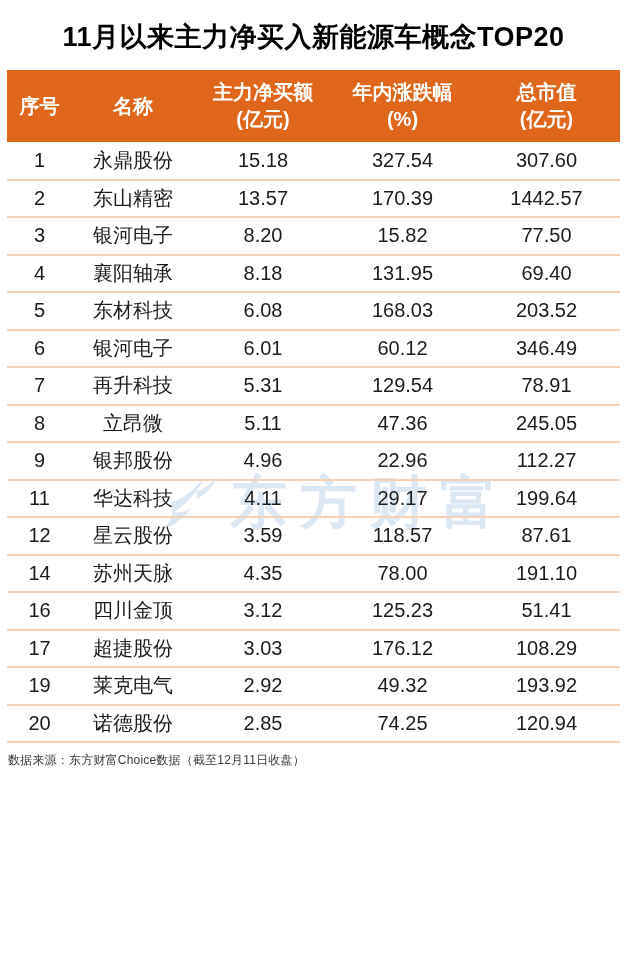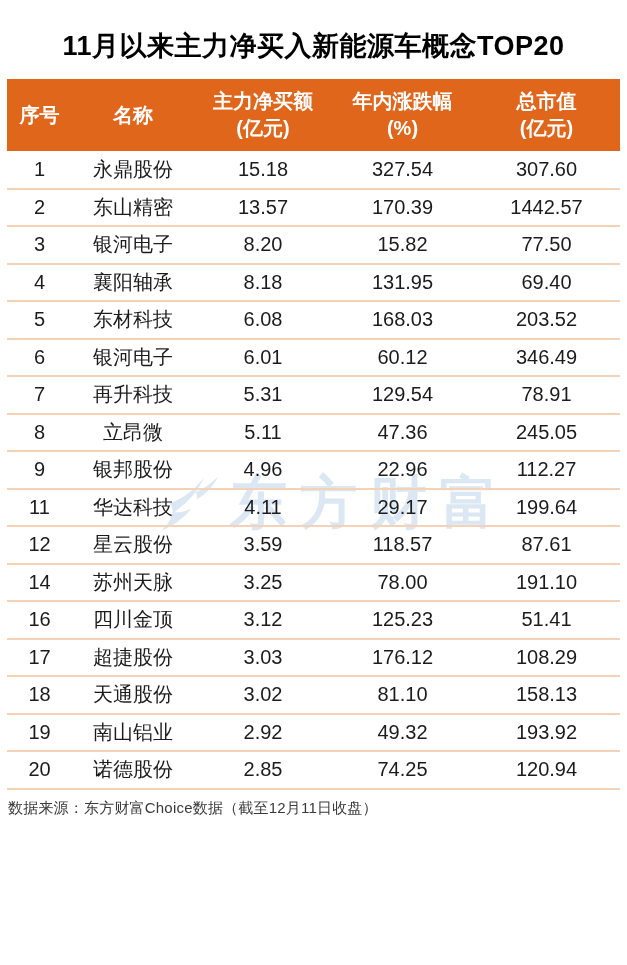--- a/index.html
+++ b/index.html
@@ -5,21 +5,21 @@
   * { margin: 0; padding: 0; box-sizing: border-box; }
   html, body { width: 627px; }
   body {
     width: 627px; height: 965px;
     background: #ffffff;
     font-family: "Liberation Sans", "DejaVu Sans", sans-serif;
     position: relative;
     overflow: hidden;
   }
   .page-title {
-    margin: 30px 8px 17px;
+    margin: 21px 8px 17px;
     text-align: center;
     font-size: 27px;
     font-weight: bold;
     color: #000000;
     line-height: 32px;
     letter-spacing: 0.5px;
   }
   .rank-table {
     width: 613px;
     margin: 7px 7px;
@@ -44,21 +44,21 @@
     height: 37.5px;
     border-bottom: 2px solid #F5D2B6;
     text-align: center;
     vertical-align: middle;
     font-size: 20px;
     color: #1C1C1C;
     padding: 0;
   }
   .source-note {
     margin: 9px 0 0 8px;
-    font-size: 15px;
+    font-size: 12px;
     color: #3A3A3A;
     letter-spacing: 0.2px;
   }
   .watermark {
     position: absolute;
     left: 158px;
     top: 470px;
     z-index: 0;
     display: flex;
     align-items: center;
@@ -195,48 +195,41 @@
       <tr>
         <td>12</td>
         <td>星云股份</td>
         <td>3.59</td>
         <td>118.57</td>
         <td>87.61</td>
       </tr>
       <tr>
         <td>14</td>
         <td>苏州天脉</td>
-        <td>3.25</td>
+        <td>4.35</td>
         <td>78.00</td>
         <td>191.10</td>
       </tr>
       <tr>
         <td>16</td>
         <td>四川金顶</td>
         <td>3.12</td>
         <td>125.23</td>
         <td>51.41</td>
       </tr>
       <tr>
         <td>17</td>
         <td>超捷股份</td>
         <td>3.03</td>
         <td>176.12</td>
         <td>108.29</td>
       </tr>
       <tr>
-        <td>18</td>
-        <td>天通股份</td>
-        <td>3.02</td>
-        <td>81.10</td>
-        <td>158.13</td>
-      </tr>
-      <tr>
         <td>19</td>
-        <td>南山铝业</td>
+        <td>莱克电气</td>
         <td>2.92</td>
         <td>49.32</td>
         <td>193.92</td>
       </tr>
       <tr>
         <td>20</td>
         <td>诺德股份</td>
         <td>2.85</td>
         <td>74.25</td>
         <td>120.94</td>

